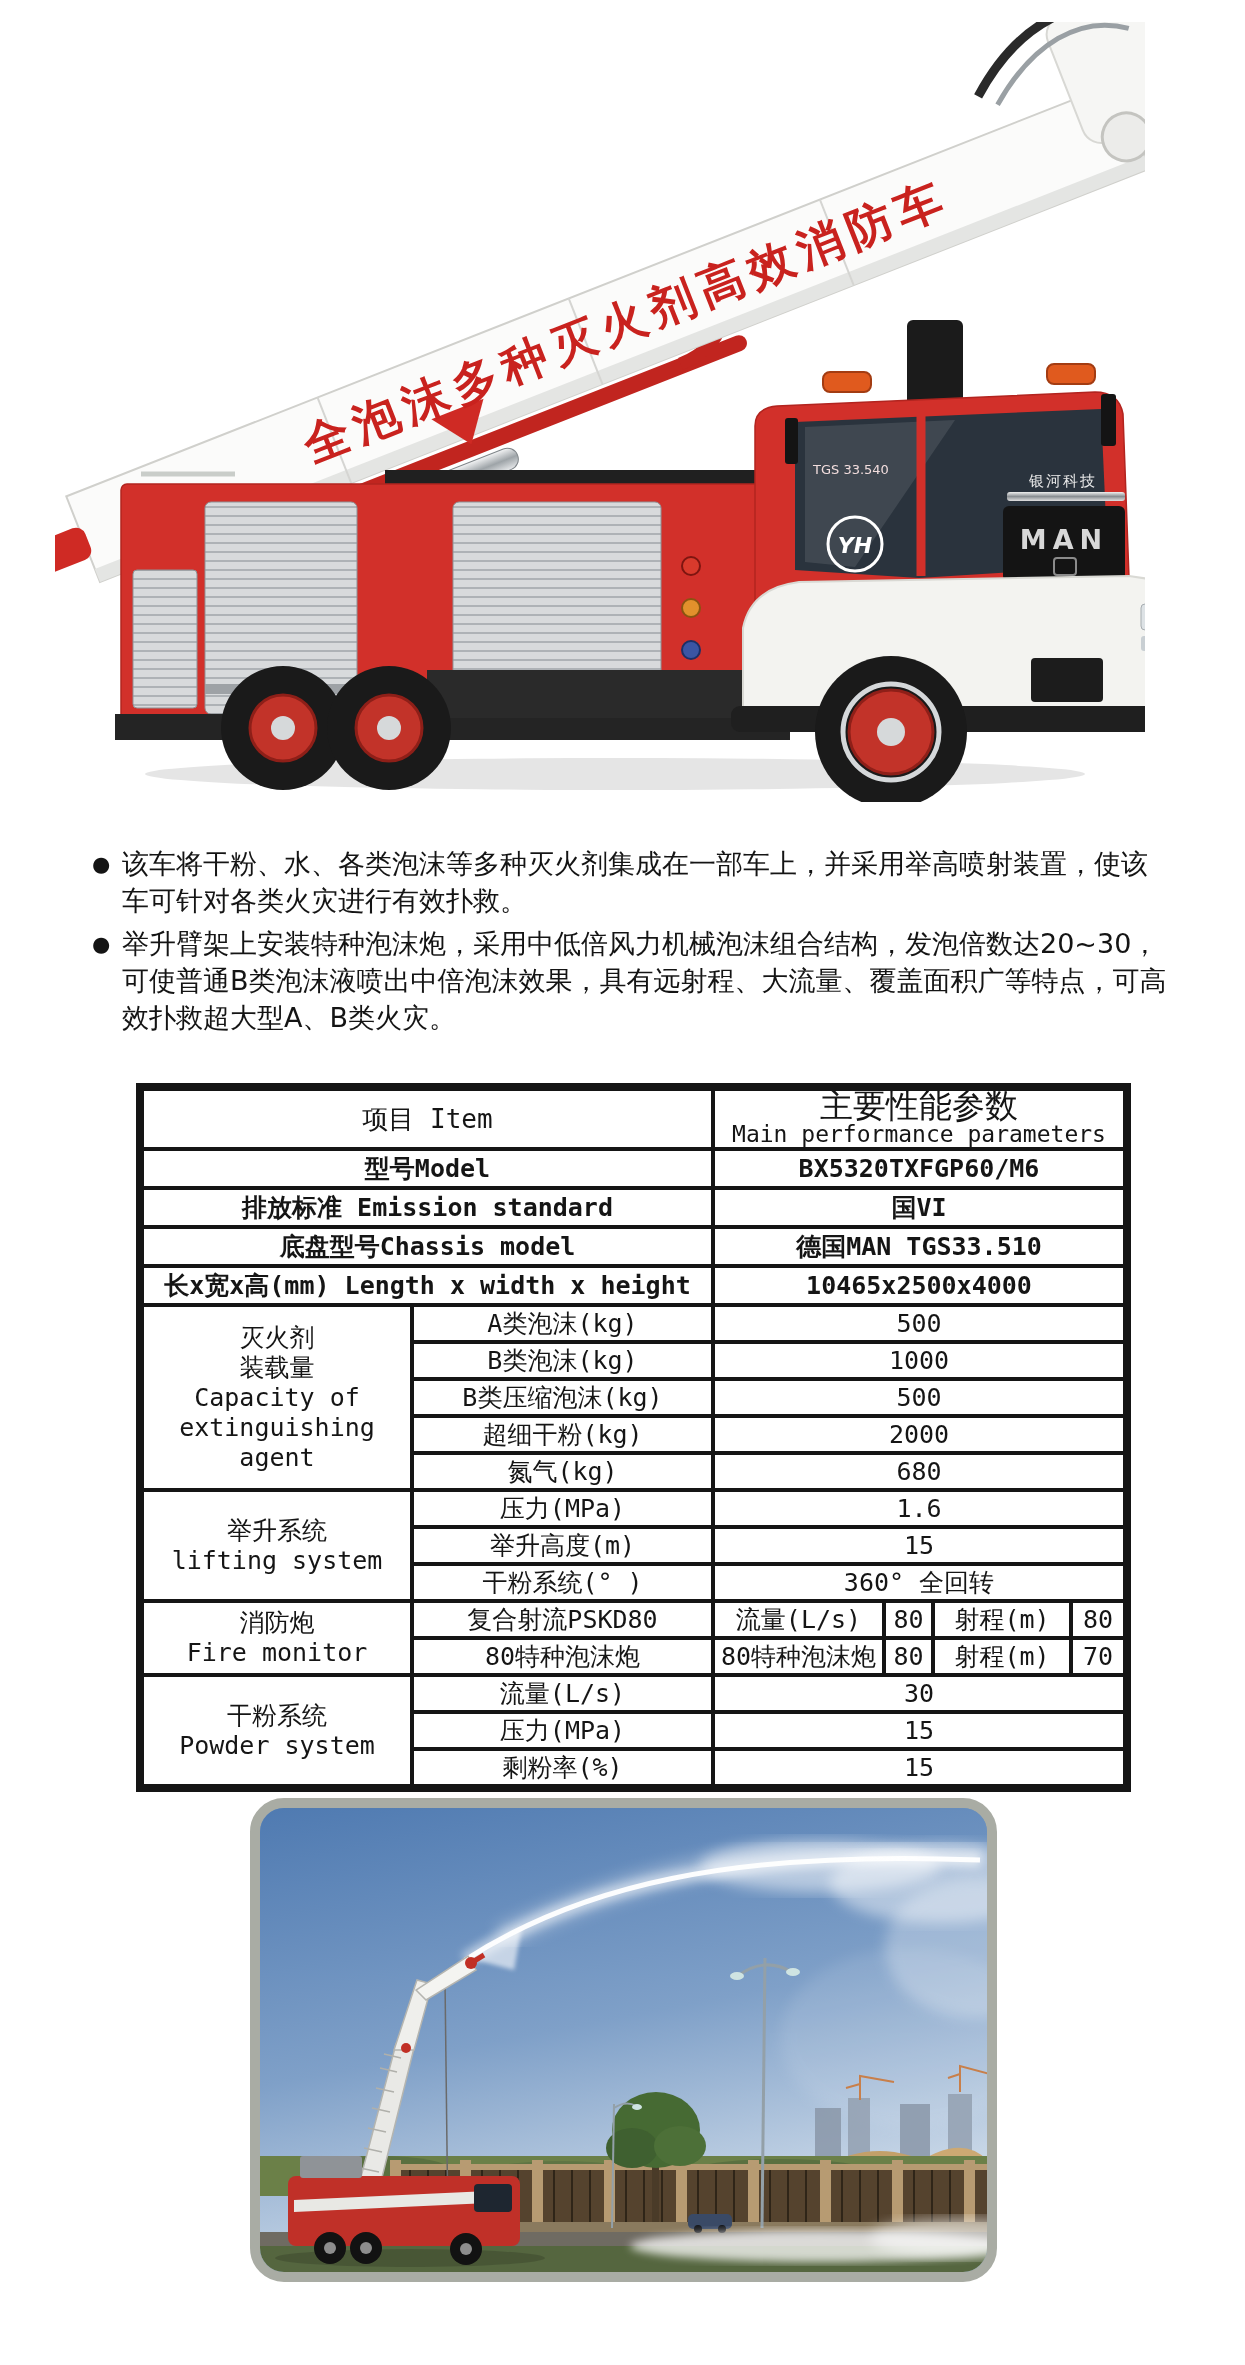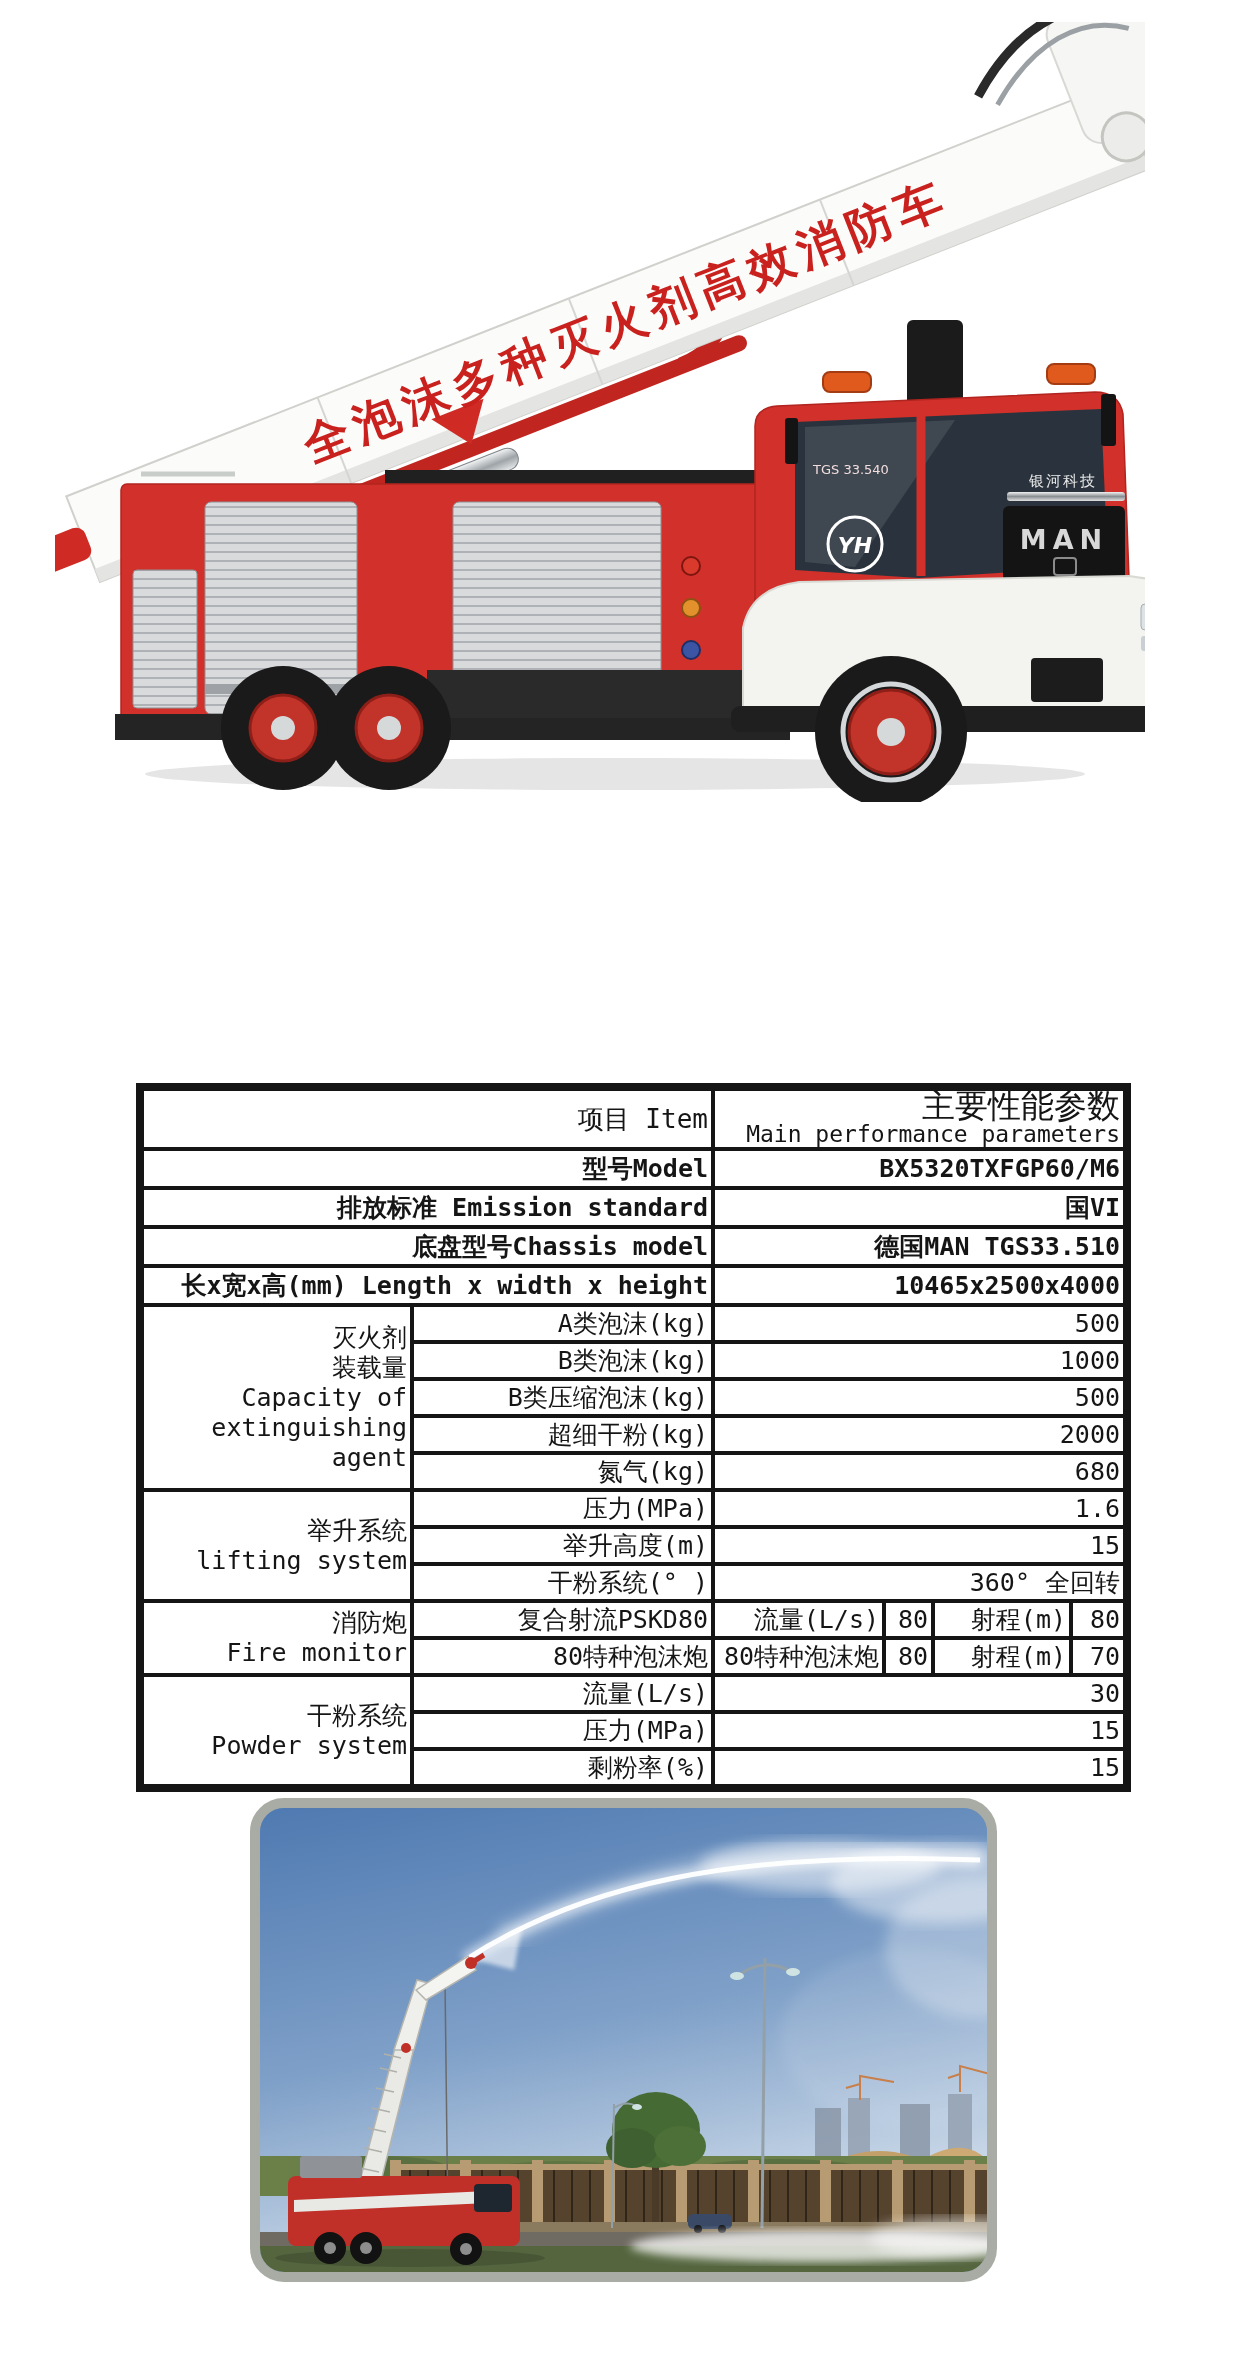--- a/index.html
+++ b/index.html
@@ -24,21 +24,21 @@
 
   
   table.spec{
     position:absolute;left:136px;top:1083px;width:987px;
     border-collapse:collapse;table-layout:fixed;
     border:8px solid #151515;
     font-family:"DejaVu Sans Mono","Liberation Mono",monospace;
     color:#151515;
   }
   table.spec td{
-    border:4px solid #151515;text-align:right;vertical-align:middle;
+    border:4px solid #151515;text-align:center;vertical-align:middle;
     padding:0 3px;font-size:25px;overflow:hidden;
   }
   tr.r-head td{height:54px;font-size:26px;}
   tr.r-std  td{height:35px;font-weight:bold;}
   tr.r-sub  td{height:28px;}
   td.group{white-space:pre-line;font-size:24px;line-height:30px;}
   td .en{font-size:23px;line-height:26px;}
   td .zh{font-size:33px;line-height:30px;}
   td.small{font-size:22px;}
 
@@ -154,20 +154,24 @@
         <g>
           <circle cx="836" cy="710" r="76" fill="#1a1a1a"></circle>
             <circle cx="836" cy="710" r="48" fill="none" stroke="#d5d8da" stroke-width="5"></circle>
             <circle cx="836" cy="710" r="42" fill="#c23329" stroke="#8e1f18" stroke-width="3"></circle>
             <circle cx="836" cy="710" r="14" fill="#d6d9da"></circle>
         </g>
       </g>
     </svg>
   </div>
 
+  <ul class="bullets">
+    <li>该车将干粉、水、各类泡沫等多种灭火剂集成在一部车上，并采用举高喷射装置，使该车可针对各类火灾进行有效扑救。</li>
+    <li>举升臂架上安装特种泡沫炮，采用中低倍风力机械泡沫组合结构，发泡倍数达20~30，可使普通B类泡沫液喷出中倍泡沫效果，具有远射程、大流量、覆盖面积广等特点，可高效扑救超大型A、B类火灾。</li>
+  </ul>
 
   <table class="spec">
     <colgroup>
       <col style="width:272px">
         <col style="width:301px">
         <col style="width:171px">
       <col style="width:49px">
         <col style="width:138px">
         <col style="width:56px">
     </colgroup>

